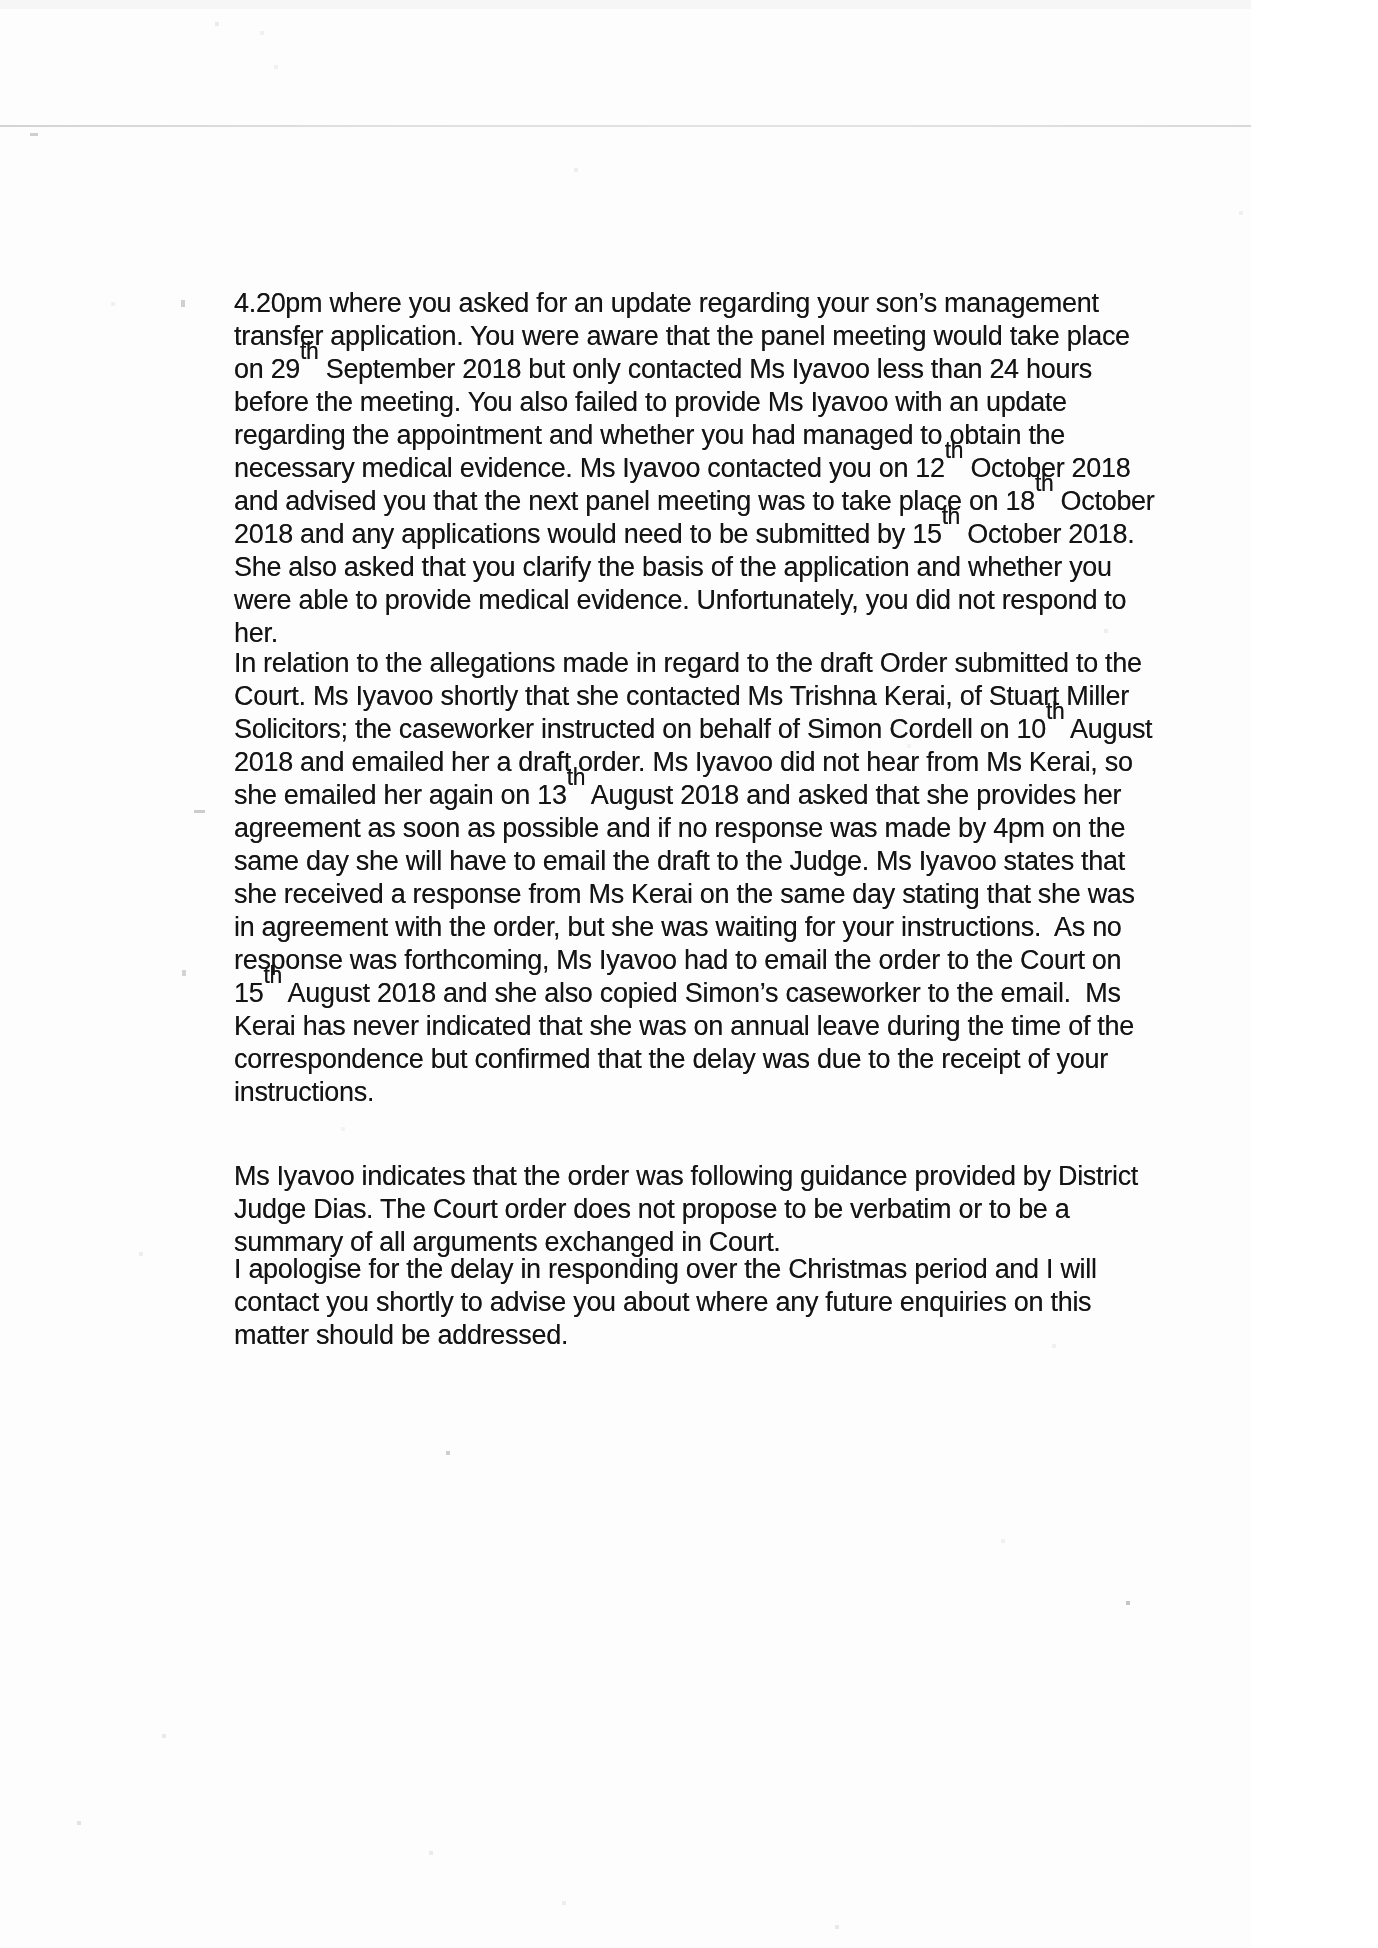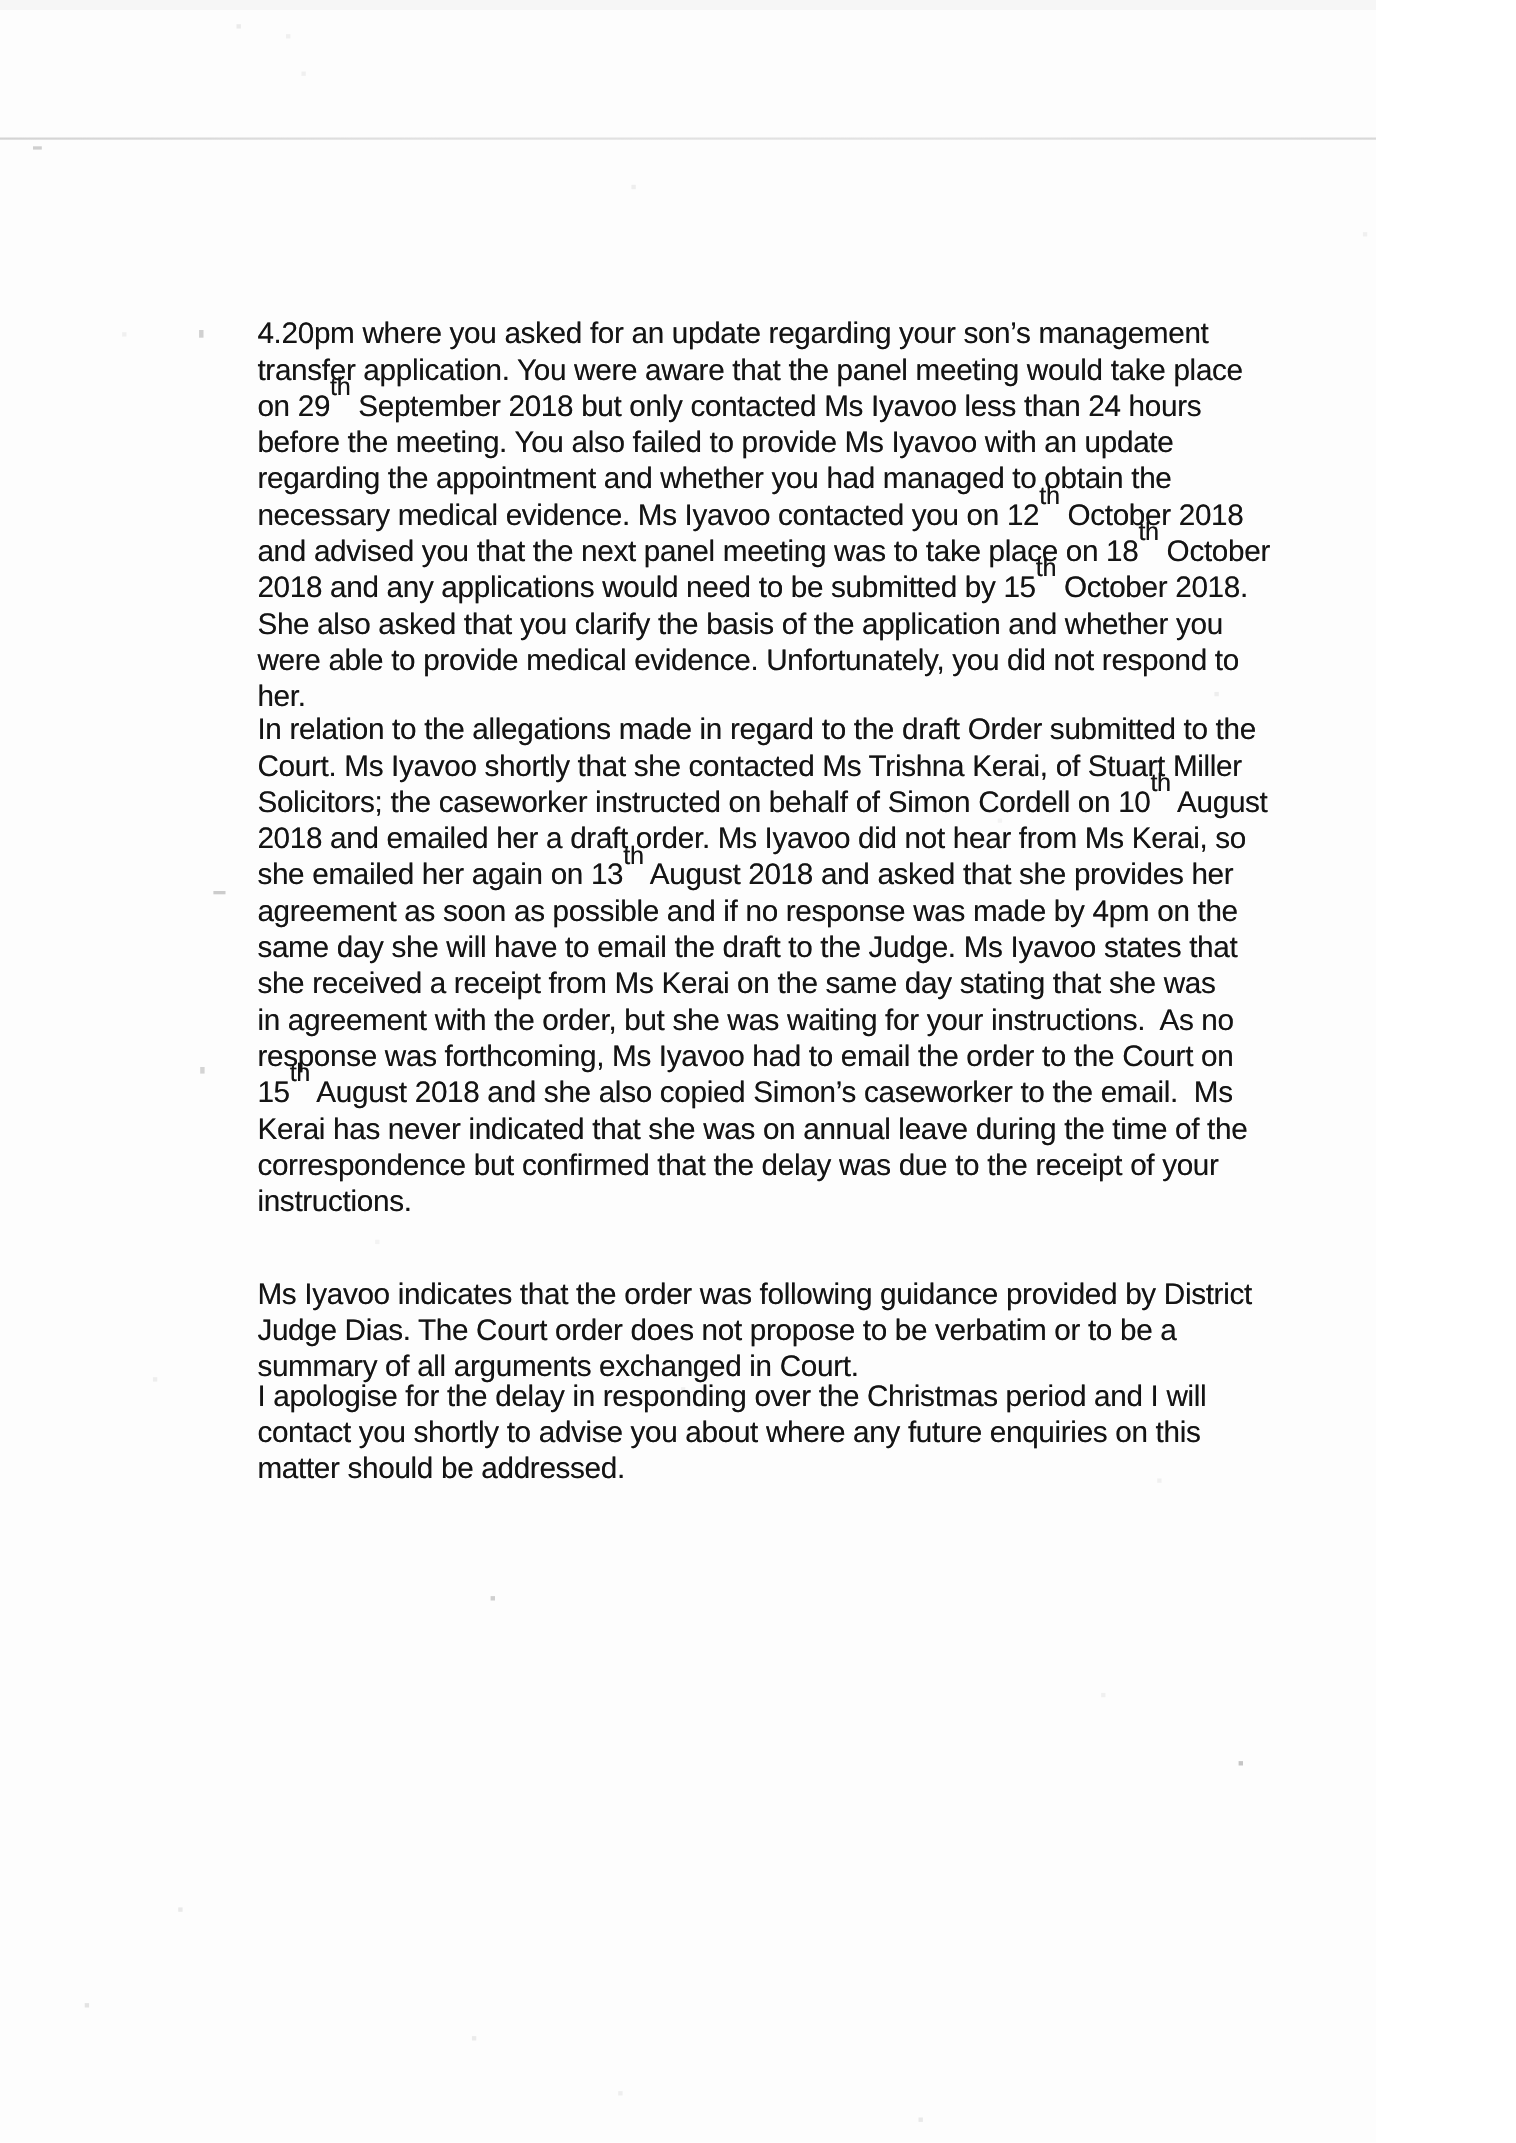--- a/index.html
+++ b/index.html
@@ -124,21 +124,21 @@
       <div class="line">her.</div>
     </div>
   <div class="para p2">
       <div class="line">In relation to the allegations made in regard to the draft Order submitted to the</div>
       <div class="line">Court. Ms Iyavoo shortly that she contacted Ms Trishna Kerai, of Stuart Miller</div>
       <div class="line">Solicitors; the caseworker instructed on behalf of Simon Cordell on 10<sup>th</sup> August</div>
       <div class="line">2018 and emailed her a draft order. Ms Iyavoo did not hear from Ms Kerai, so</div>
       <div class="line">she emailed her again on 13<sup>th</sup> August 2018 and asked that she provides her</div>
       <div class="line">agreement as soon as possible and if no response was made by 4pm on the</div>
       <div class="line">same day she will have to email the draft to the Judge. Ms Iyavoo states that</div>
-      <div class="line">she received a receipt from Ms Kerai on the same day stating that she was</div>
+      <div class="line">she received a response from Ms Kerai on the same day stating that she was</div>
       <div class="line">in agreement with the order, but she was waiting for your instructions.  As no</div>
       <div class="line">response was forthcoming, Ms Iyavoo had to email the order to the Court on</div>
       <div class="line">15<sup>th</sup> August 2018 and she also copied Simon’s caseworker to the email.  Ms</div>
       <div class="line">Kerai has never indicated that she was on annual leave during the time of the</div>
       <div class="line">correspondence but confirmed that the delay was due to the receipt of your</div>
       <div class="line">instructions.</div>
     </div>
   <div class="para p3">
       <div class="line">Ms Iyavoo indicates that the order was following guidance provided by District</div>
       <div class="line">Judge Dias. The Court order does not propose to be verbatim or to be a</div>

